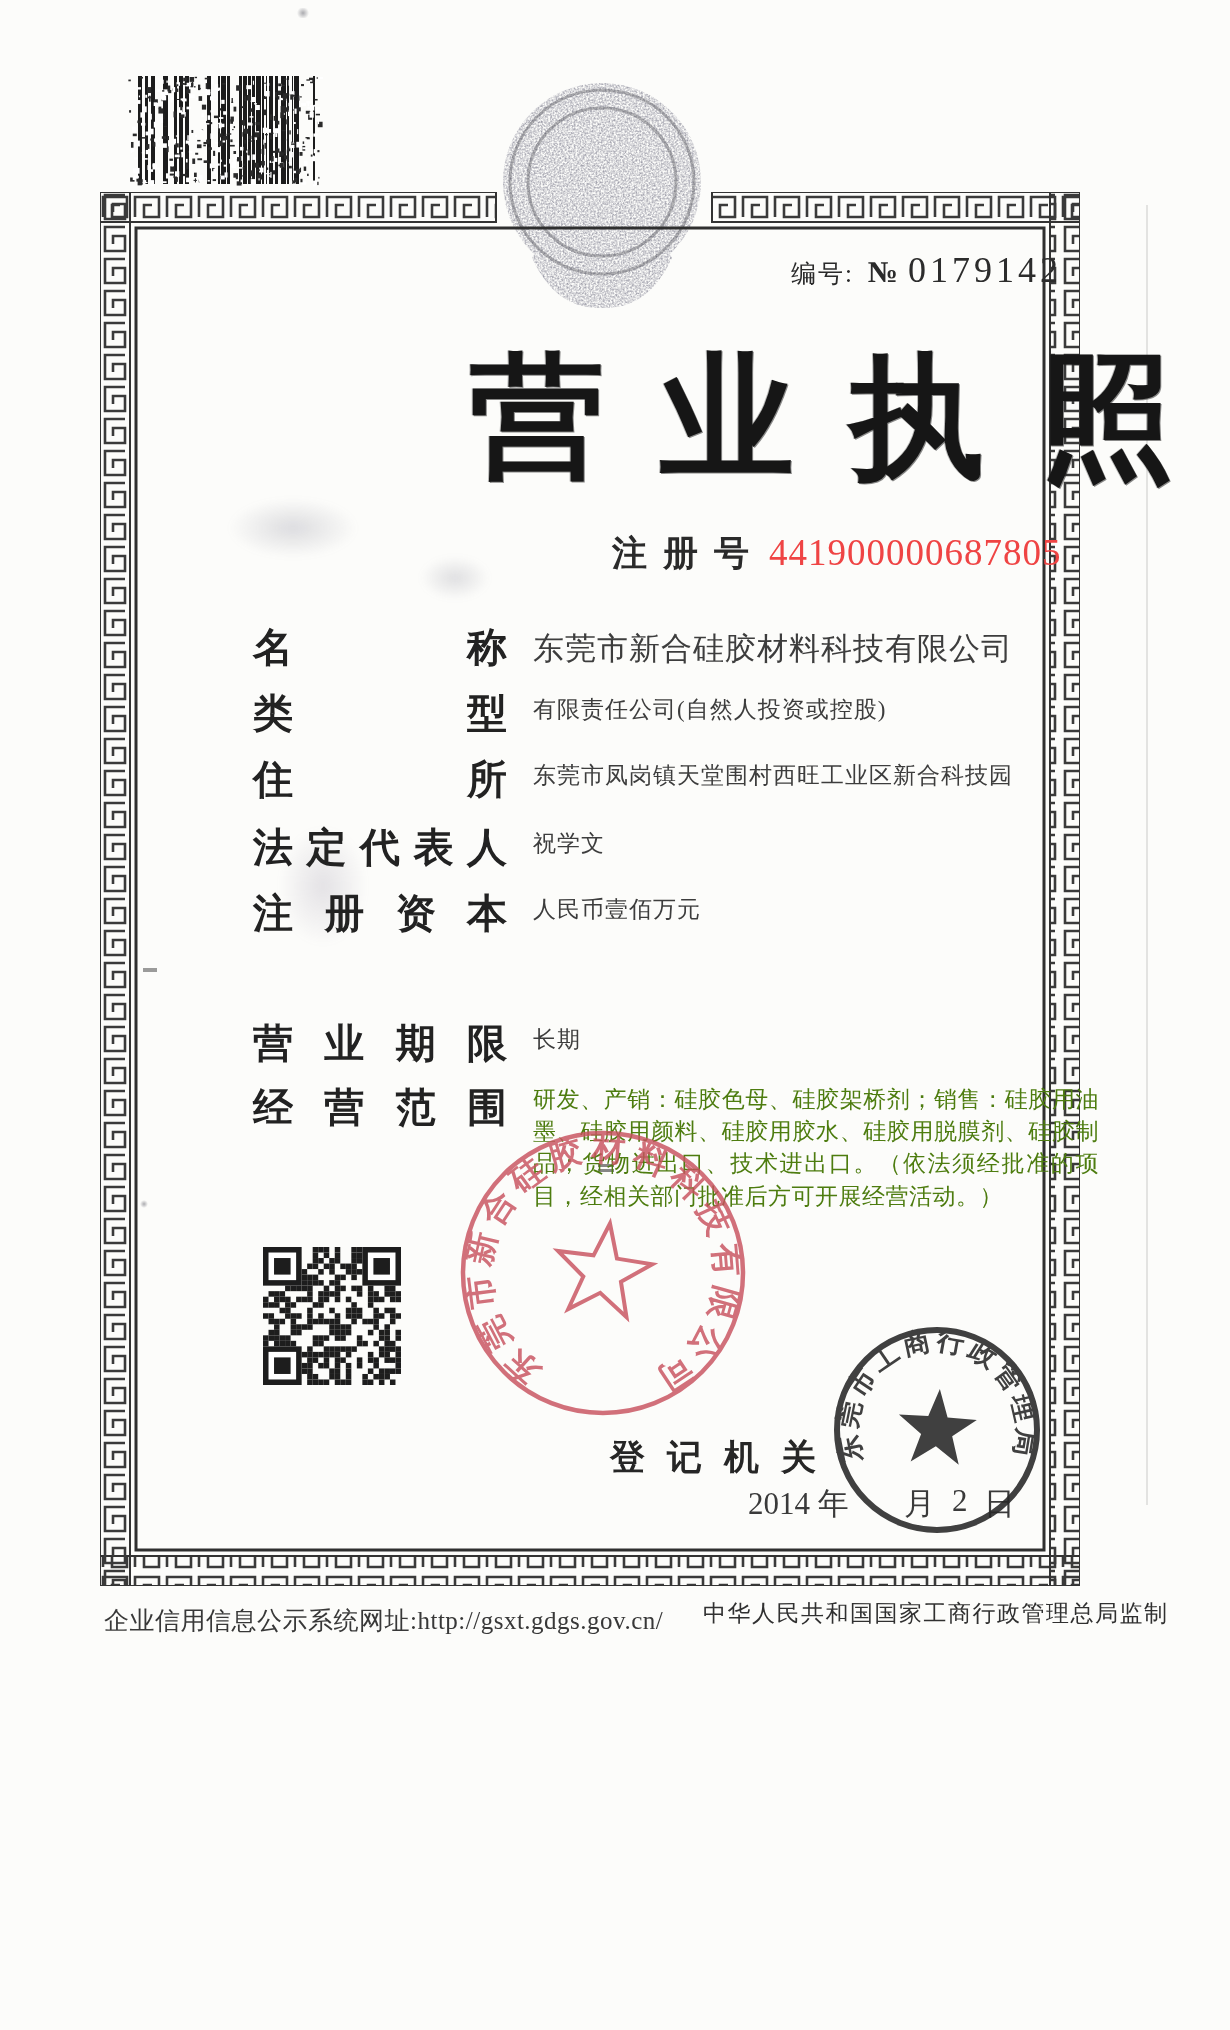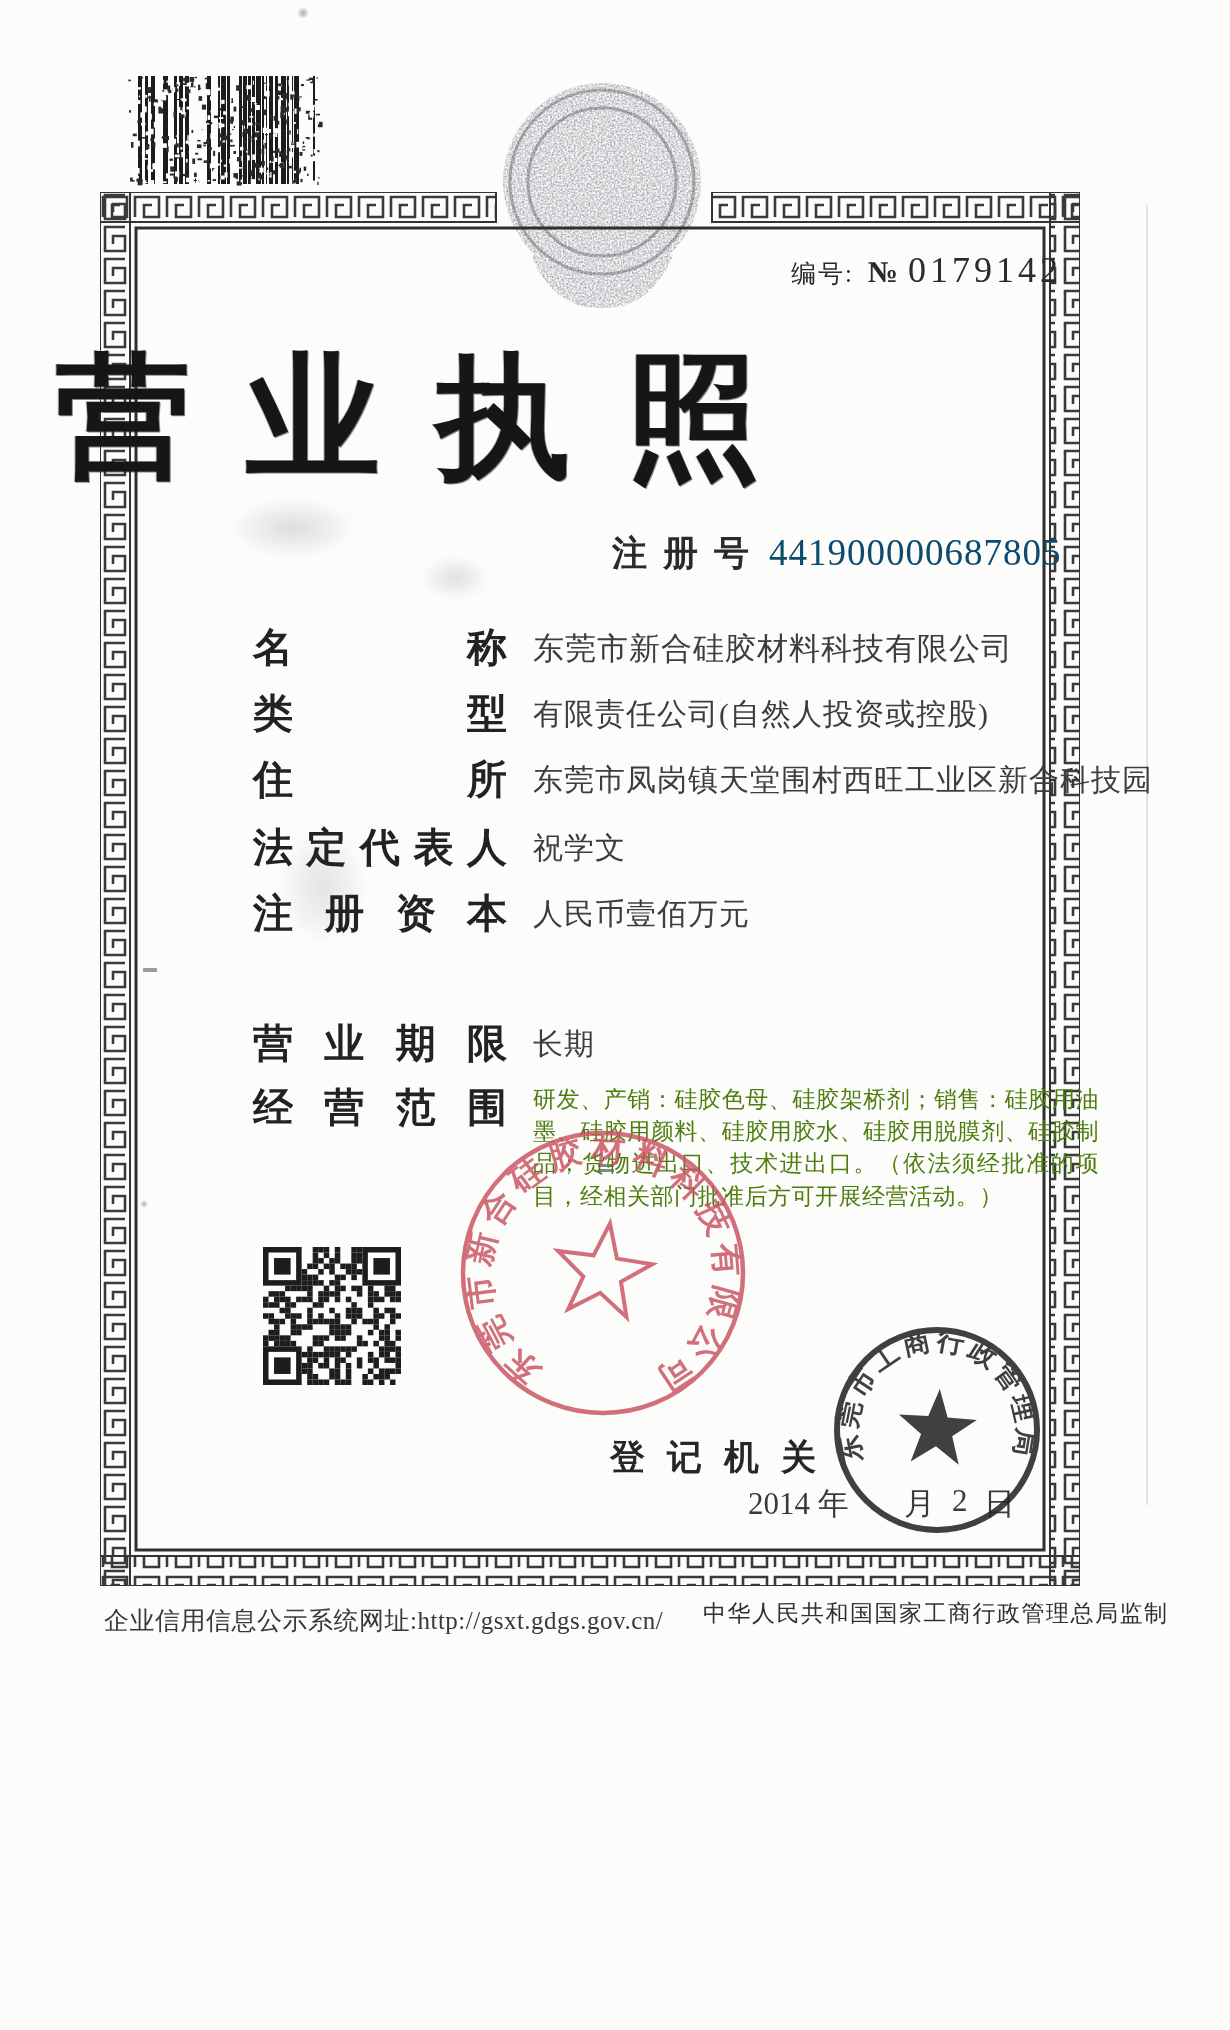--- a/index.html
+++ b/index.html
@@ -10,39 +10,39 @@
     color:#1e1e1e;
   }
   .abs{position:absolute;}
   
   .frame-svg{left:100px;top:192px;}
   
   .serial{top:249px;right:168px;font-size:25px;color:#2a2a2a;letter-spacing:2px;white-space:nowrap;}
   .serial .nosym{font-weight:700;font-size:30px;padding:0 8px 0 14px;}
   .serial .num{font-size:36px;letter-spacing:4px;color:#2c2c2c;}
   .title{
-    left:0;width:1230px;top:328px;text-align:left;
+    left:0;width:1230px;top:328px;text-align:right;
     font-family:"DejaVu Sans","Liberation Sans",sans-serif;
     font-weight:900;font-size:134px;letter-spacing:56px;padding-left:56px;
     color:#161616;box-sizing:border-box;
     text-shadow:1px 1px 0 rgba(40,40,40,.55), -1px 0 0 rgba(60,60,60,.35);
   }
   .regno{top:530px;left:612px;white-space:nowrap;}
   .regno .lbl{font-size:35px;font-weight:600;letter-spacing:16px;color:#2a2a2a;}
-  .regno .val{font-size:37px;letter-spacing:1px;color:#0c4a6e;margin-top:33px;}
+  .regno .val{font-size:37px;letter-spacing:1px;color:#ef4444;margin-top:33px;}
   
   .row{position:absolute;left:205px;white-space:nowrap;}
   .row .lbl{
     display:inline-block;width:254px;vertical-align:top;
     font-size:40px;font-weight:600;color:#222;
     text-align:justify;text-align-last:justify;margin-left:48px;
   }
   .row .val{
     display:inline-block;margin-left:22px;vertical-align:top;
-    font-size:30px;color:#3d3d3d;padding-top:8px;letter-spacing:1px;
+    font-size:23px;color:#3d3d3d;padding-top:8px;letter-spacing:1px;
   }
   .row .val.big{font-size:31px;}
   .row .val.para{
     width:566px;font-size:23px;line-height:1.4;letter-spacing:.5px;
     white-space:normal;text-align:justify;padding-top:4px;color:#4d7c0f;
   }
   
   .registrar{top:1434px;left:610px;font-size:35px;font-weight:600;letter-spacing:22px;color:#262626;white-space:nowrap;}
   .datepart{top:1483px;font-size:31px;color:#3a3a3a;white-space:nowrap;}
   .footer-l{top:1604px;left:104px;font-size:25px;color:#383838;letter-spacing:.5px;}

